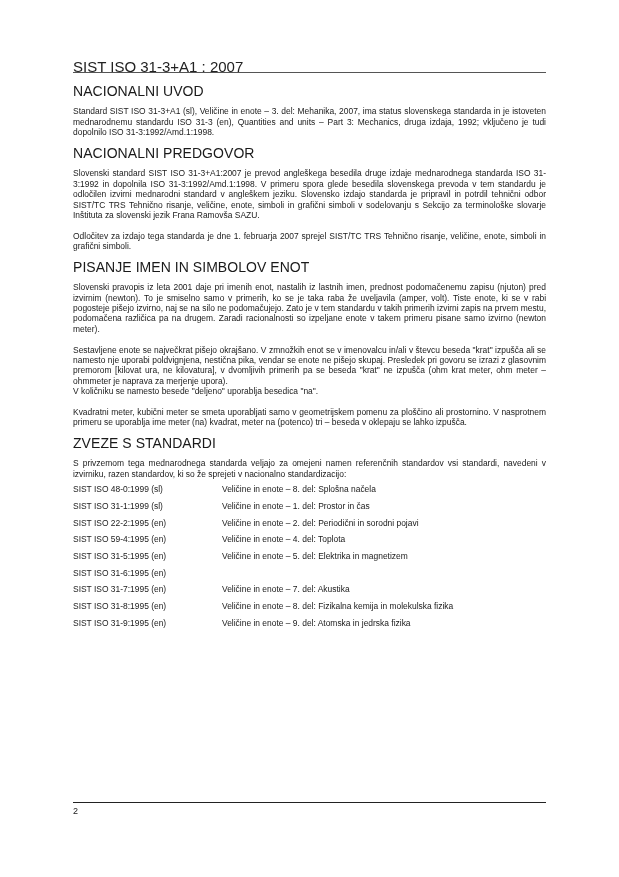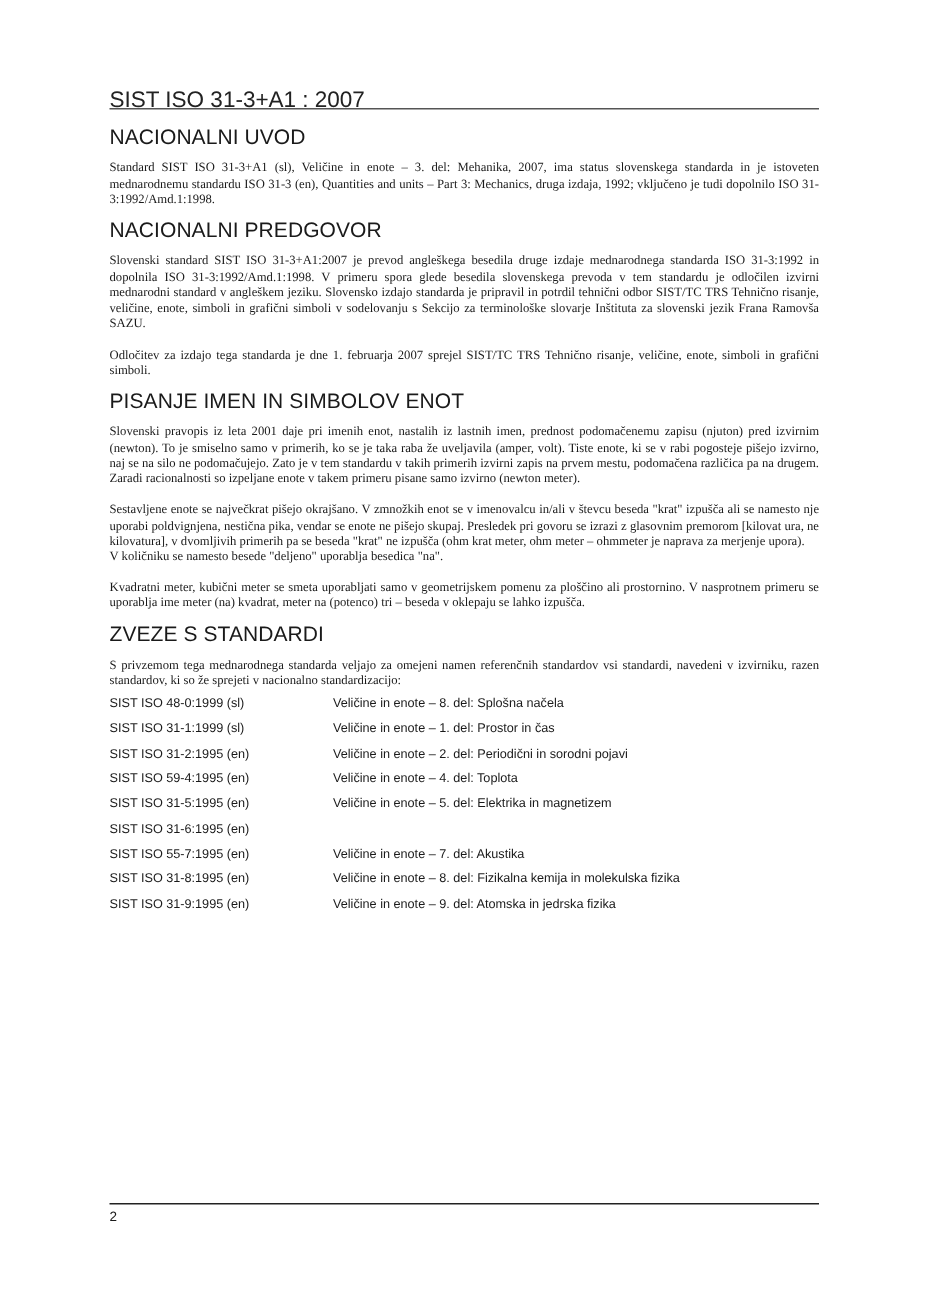--- a/index.html
+++ b/index.html
@@ -3,21 +3,21 @@
   <meta charset="utf-8">
   <style>
     html, body { margin: 0; padding: 0; background: #ffffff; }
     body { width: 619px; height: 877px; position: relative; overflow: hidden;
            font-family: "Liberation Sans", sans-serif; color: #1a1a1a; }
     .page { position: absolute; left: 73px; top: 0; width: 473px; }
     .running-head { position: absolute; top: 58px; left: 0; font-size: 15px; color: #222; }
     .head-rule { position: absolute; top: 72px; left: 0; width: 473px; height: 0; border-top: 1.3px solid #555; }
     .content { position: absolute; top: 86px; left: 0; width: 473px; font-size: 8.45px; line-height: 10.4px; }
     h2 { font-size: 14px; font-weight: normal; margin: 0 0 10px 0; line-height: 10.4px; letter-spacing: 0.05px; }
-    p { margin: 0 0 10.3px 0; text-align: justify; font-family: Liberation Serif, serif; }
+    p { margin: 0 0 10.3px 0; text-align: justify; }
     p.tight { margin-bottom: 0; }
     .sec { margin-bottom: 0; }
     .ref-table { width: 473px; border-collapse: collapse; margin-top: -2px; }
     .ref-row { display: flex; margin-bottom: 6.3px; }
     .ref-code { width: 149px; flex: none; }
     .ref-title { flex: 1; text-align: justify; }
     .foot-rule { position: absolute; top: 802px; left: 0; width: 473px; border-top: 1px solid #222; }
     .page-num { position: absolute; top: 806px; left: 0; font-size: 9px; }
   </style>
 </head>
@@ -55,36 +55,36 @@
       <div class="ref-table">
         <div class="ref-row">
           <span class="ref-code">SIST ISO 48-0:1999 (sl)</span>
           <span class="ref-title">Veličine in enote – 8. del: Splošna načela</span>
         </div>
         <div class="ref-row">
           <span class="ref-code">SIST ISO 31-1:1999 (sl)</span>
           <span class="ref-title">Veličine in enote – 1. del: Prostor in čas</span>
         </div>
         <div class="ref-row">
-          <span class="ref-code">SIST ISO 31-2:1995 (en)</span>
+          <span class="ref-code">SIST ISO 22-2:1995 (en)</span>
           <span class="ref-title">Veličine in enote – 2. del: Periodični in sorodni pojavi</span>
         </div>
         <div class="ref-row">
           <span class="ref-code">SIST ISO 59-4:1995 (en)</span>
           <span class="ref-title">Veličine in enote – 4. del: Toplota</span>
         </div>
         <div class="ref-row">
           <span class="ref-code">SIST ISO 31-5:1995 (en)</span>
           <span class="ref-title">Veličine in enote – 5. del: Elektrika in magnetizem</span>
         </div>
         <div class="ref-row">
           <span class="ref-code">SIST ISO 31-6:1995 (en)</span>
         </div>
         <div class="ref-row">
-          <span class="ref-code">SIST ISO 55-7:1995 (en)</span>
+          <span class="ref-code">SIST ISO 31-7:1995 (en)</span>
           <span class="ref-title">Veličine in enote – 7. del: Akustika</span>
         </div>
         <div class="ref-row">
           <span class="ref-code">SIST ISO 31-8:1995 (en)</span>
           <span class="ref-title">Veličine in enote – 8. del: Fizikalna kemija in molekulska fizika</span>
         </div>
         <div class="ref-row">
           <span class="ref-code">SIST ISO 31-9:1995 (en)</span>
           <span class="ref-title">Veličine in enote – 9. del: Atomska in jedrska fizika</span>
         </div>

